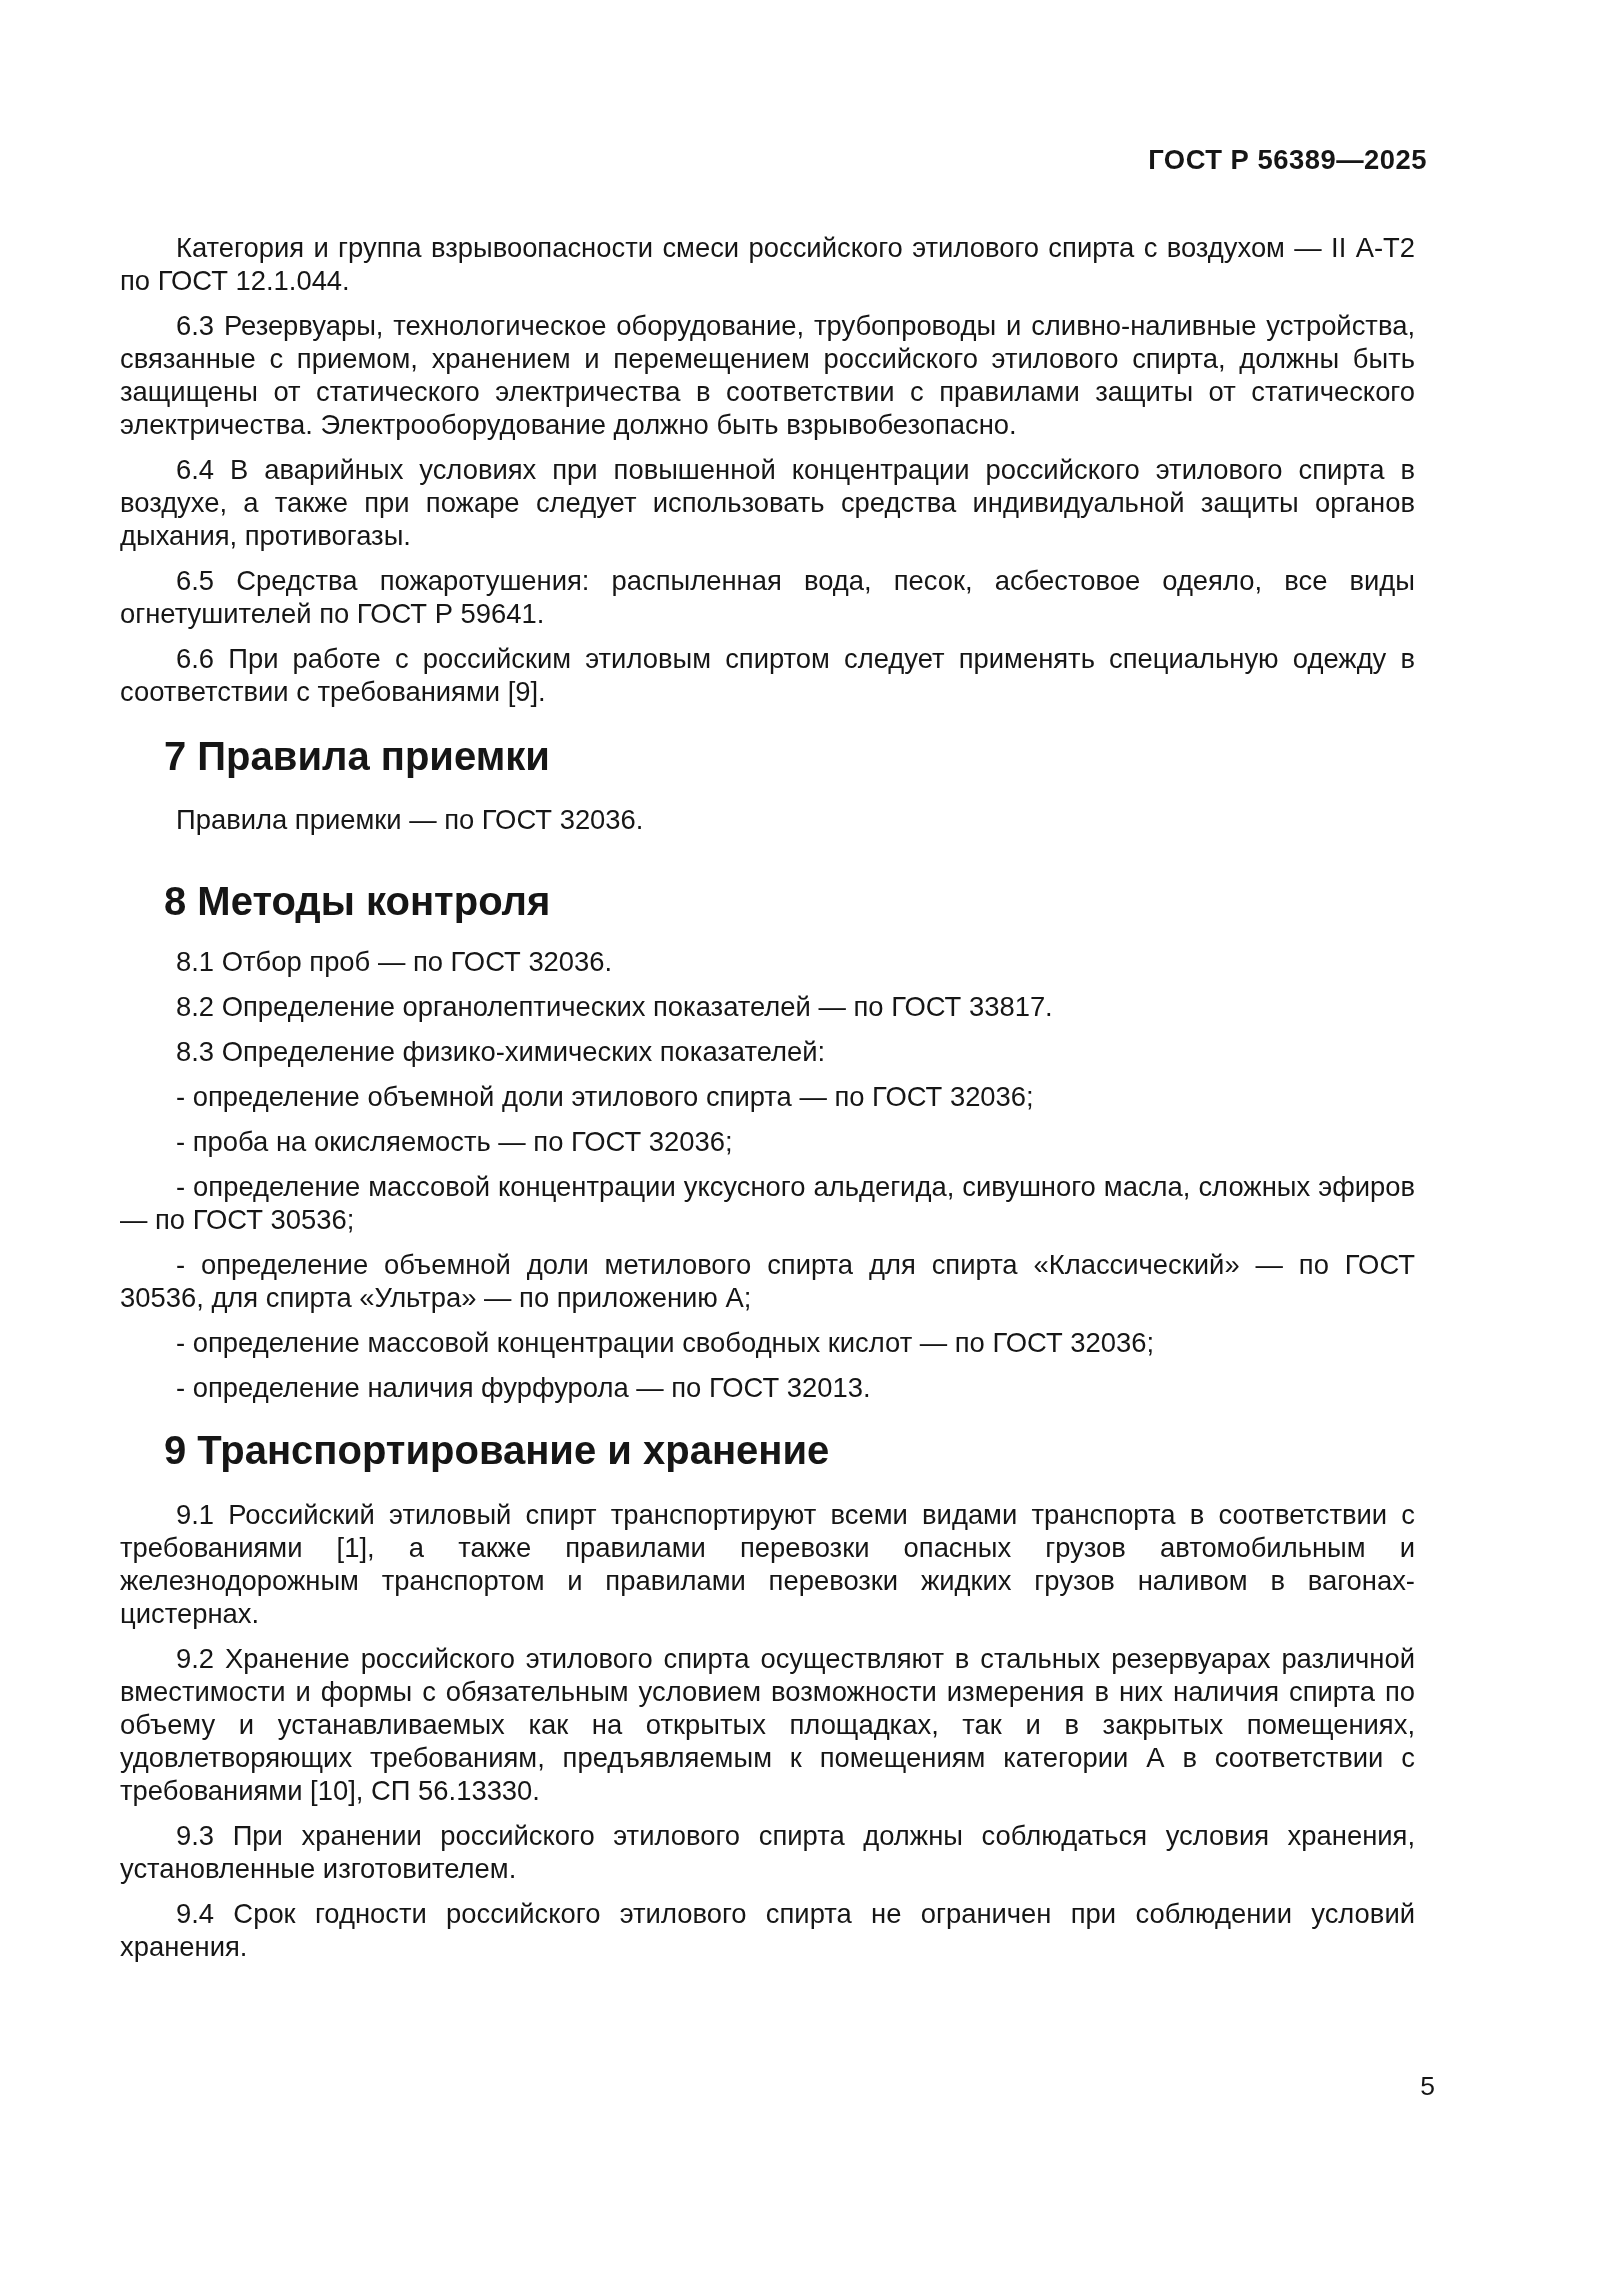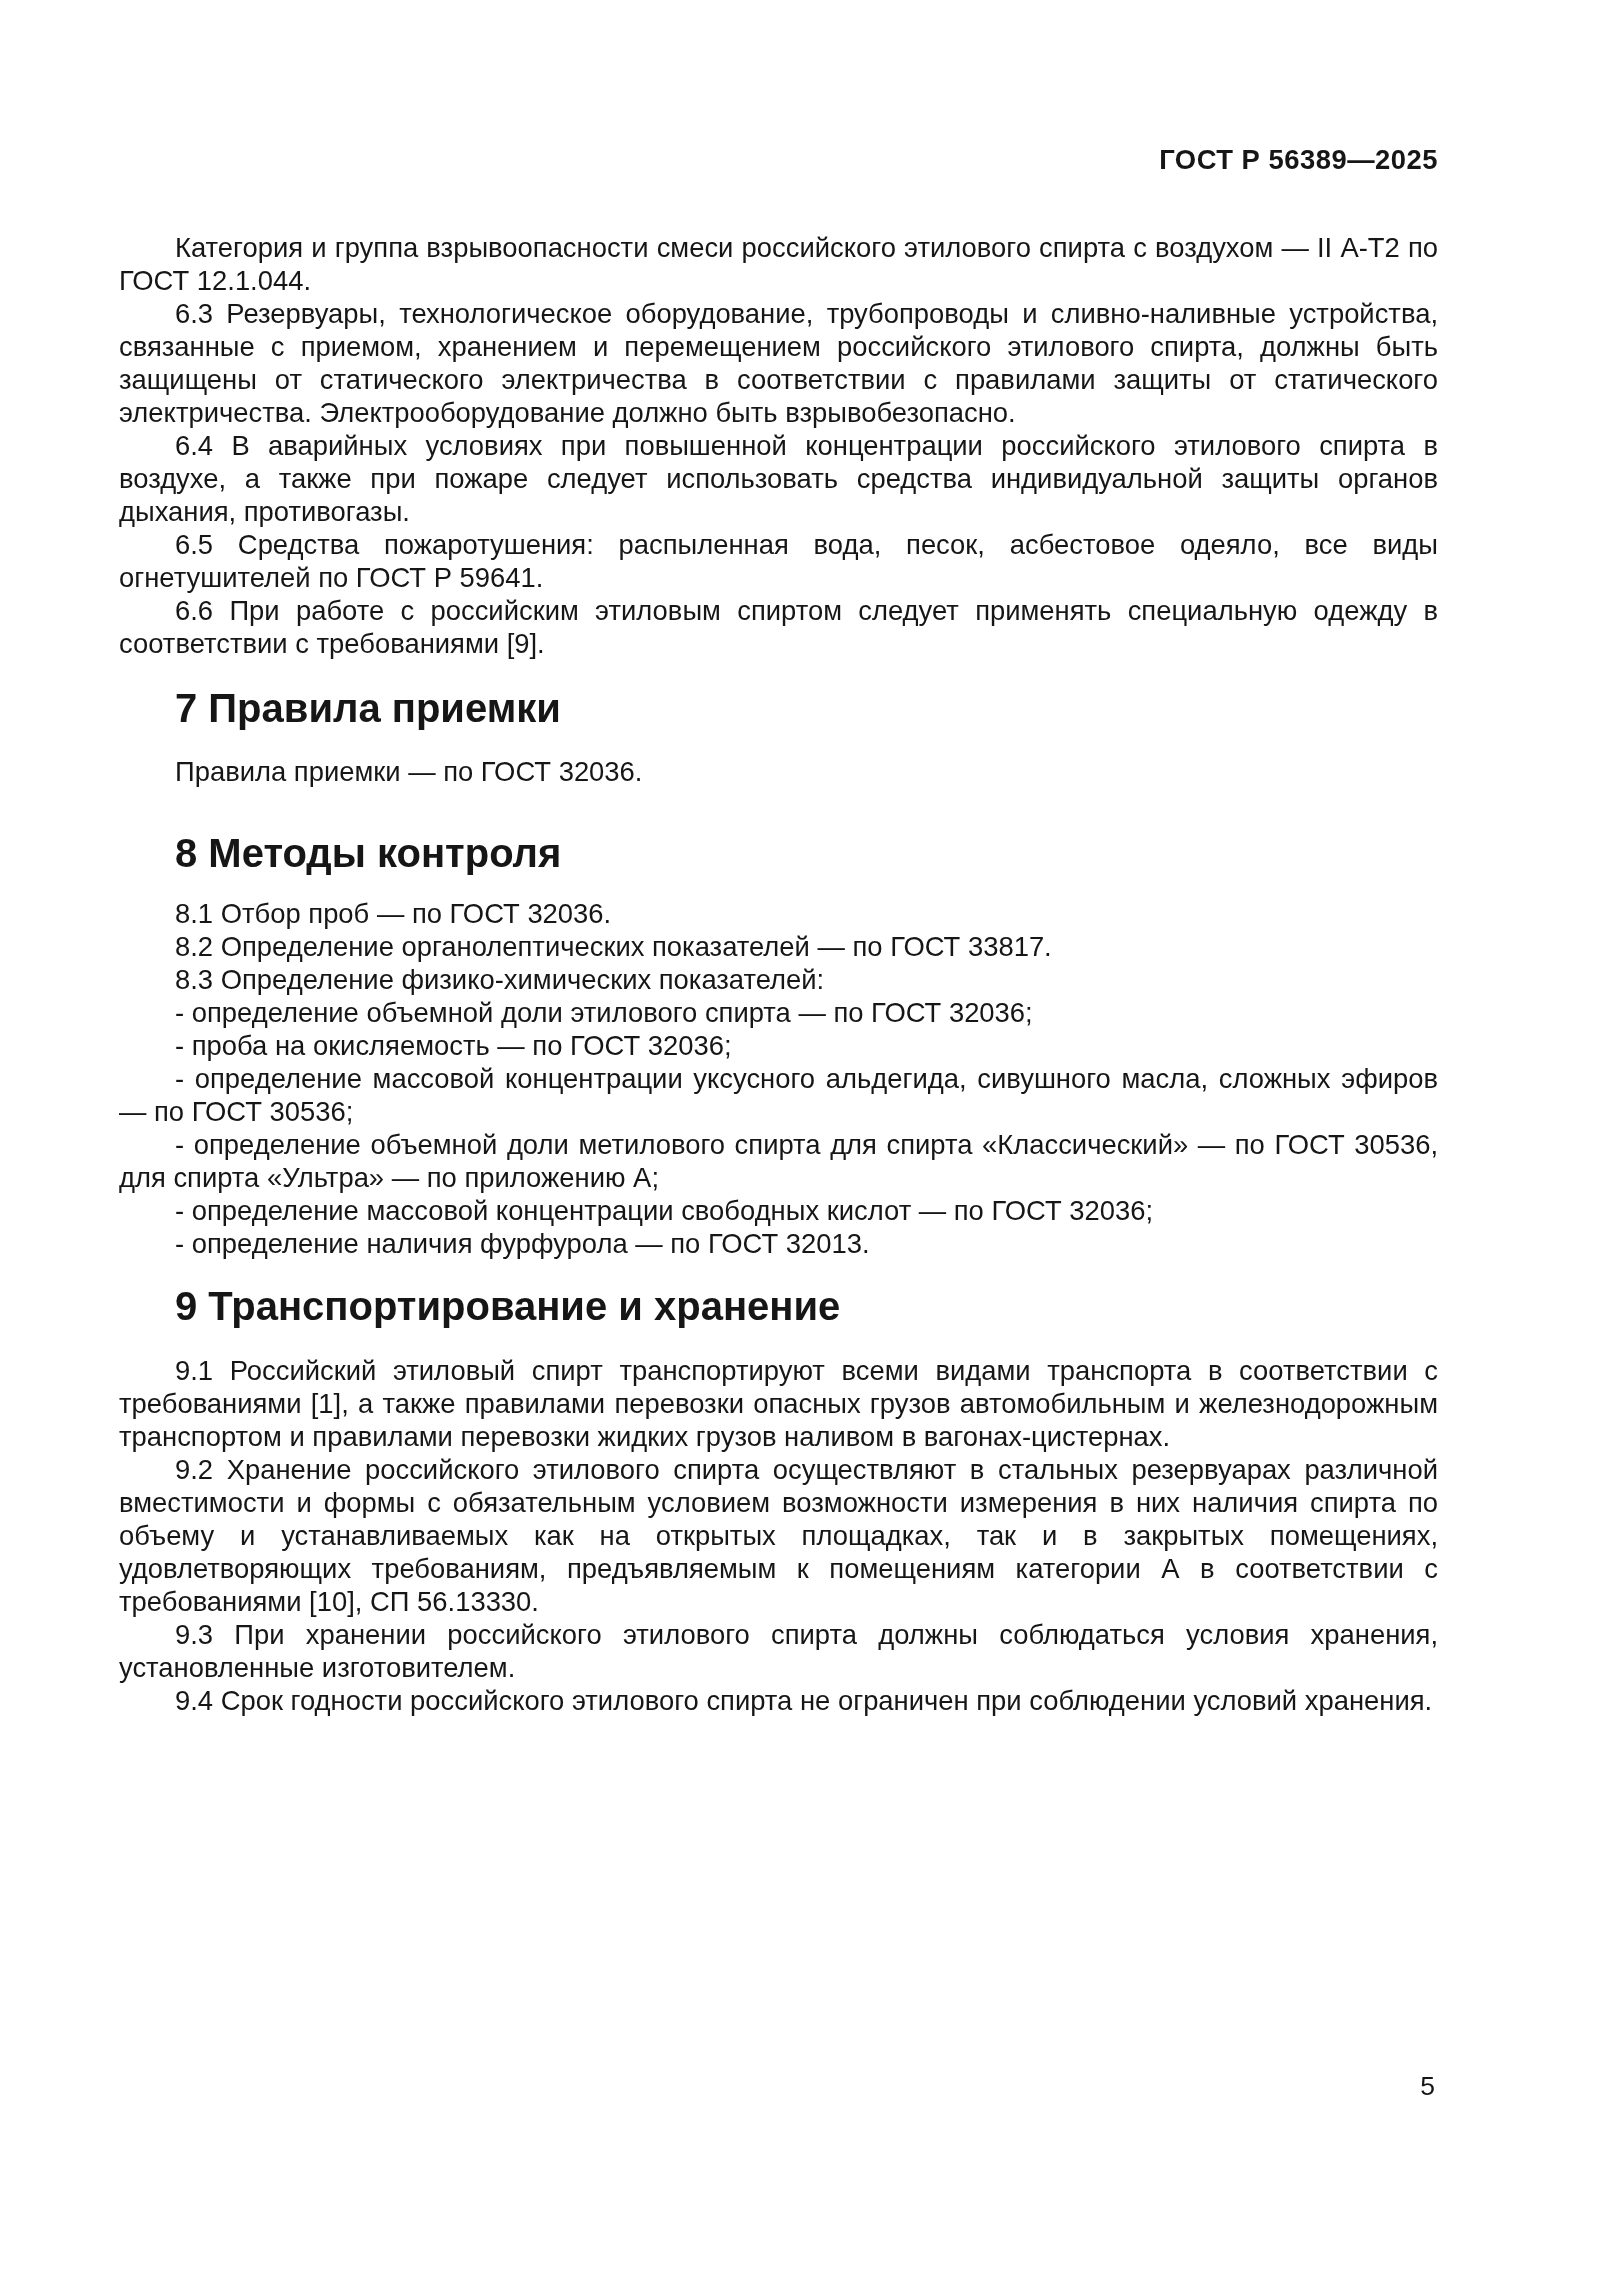--- a/index.html
+++ b/index.html
@@ -7,34 +7,34 @@
     position: relative;
     width: 1621px;
     height: 2293px;
     background: #ffffff;
     font-family: "Liberation Sans", sans-serif;
     color: #161616;
     overflow: hidden;
   }
   .content {
     position: absolute;
-    left: 119px;
+    left: 108px;
     width: 1319px;
     top: 0;
   }
   .doc-header {
     margin-top: 143px;
     font-size: 27.4px;
     line-height: 33px;
     font-weight: bold;
     text-align: right;
     letter-spacing: 0.5px;
   }
   p.body {
-    margin: 0;
+    margin: 12px;
     font-size: 27.4px;
     line-height: 33px;
     text-align: justify;
     text-indent: 56px;
   }
   p.first-para { margin-top: 55px; }
   h2.hd {
     margin: 0;
     font-size: 40px;
     line-height: 39px;

